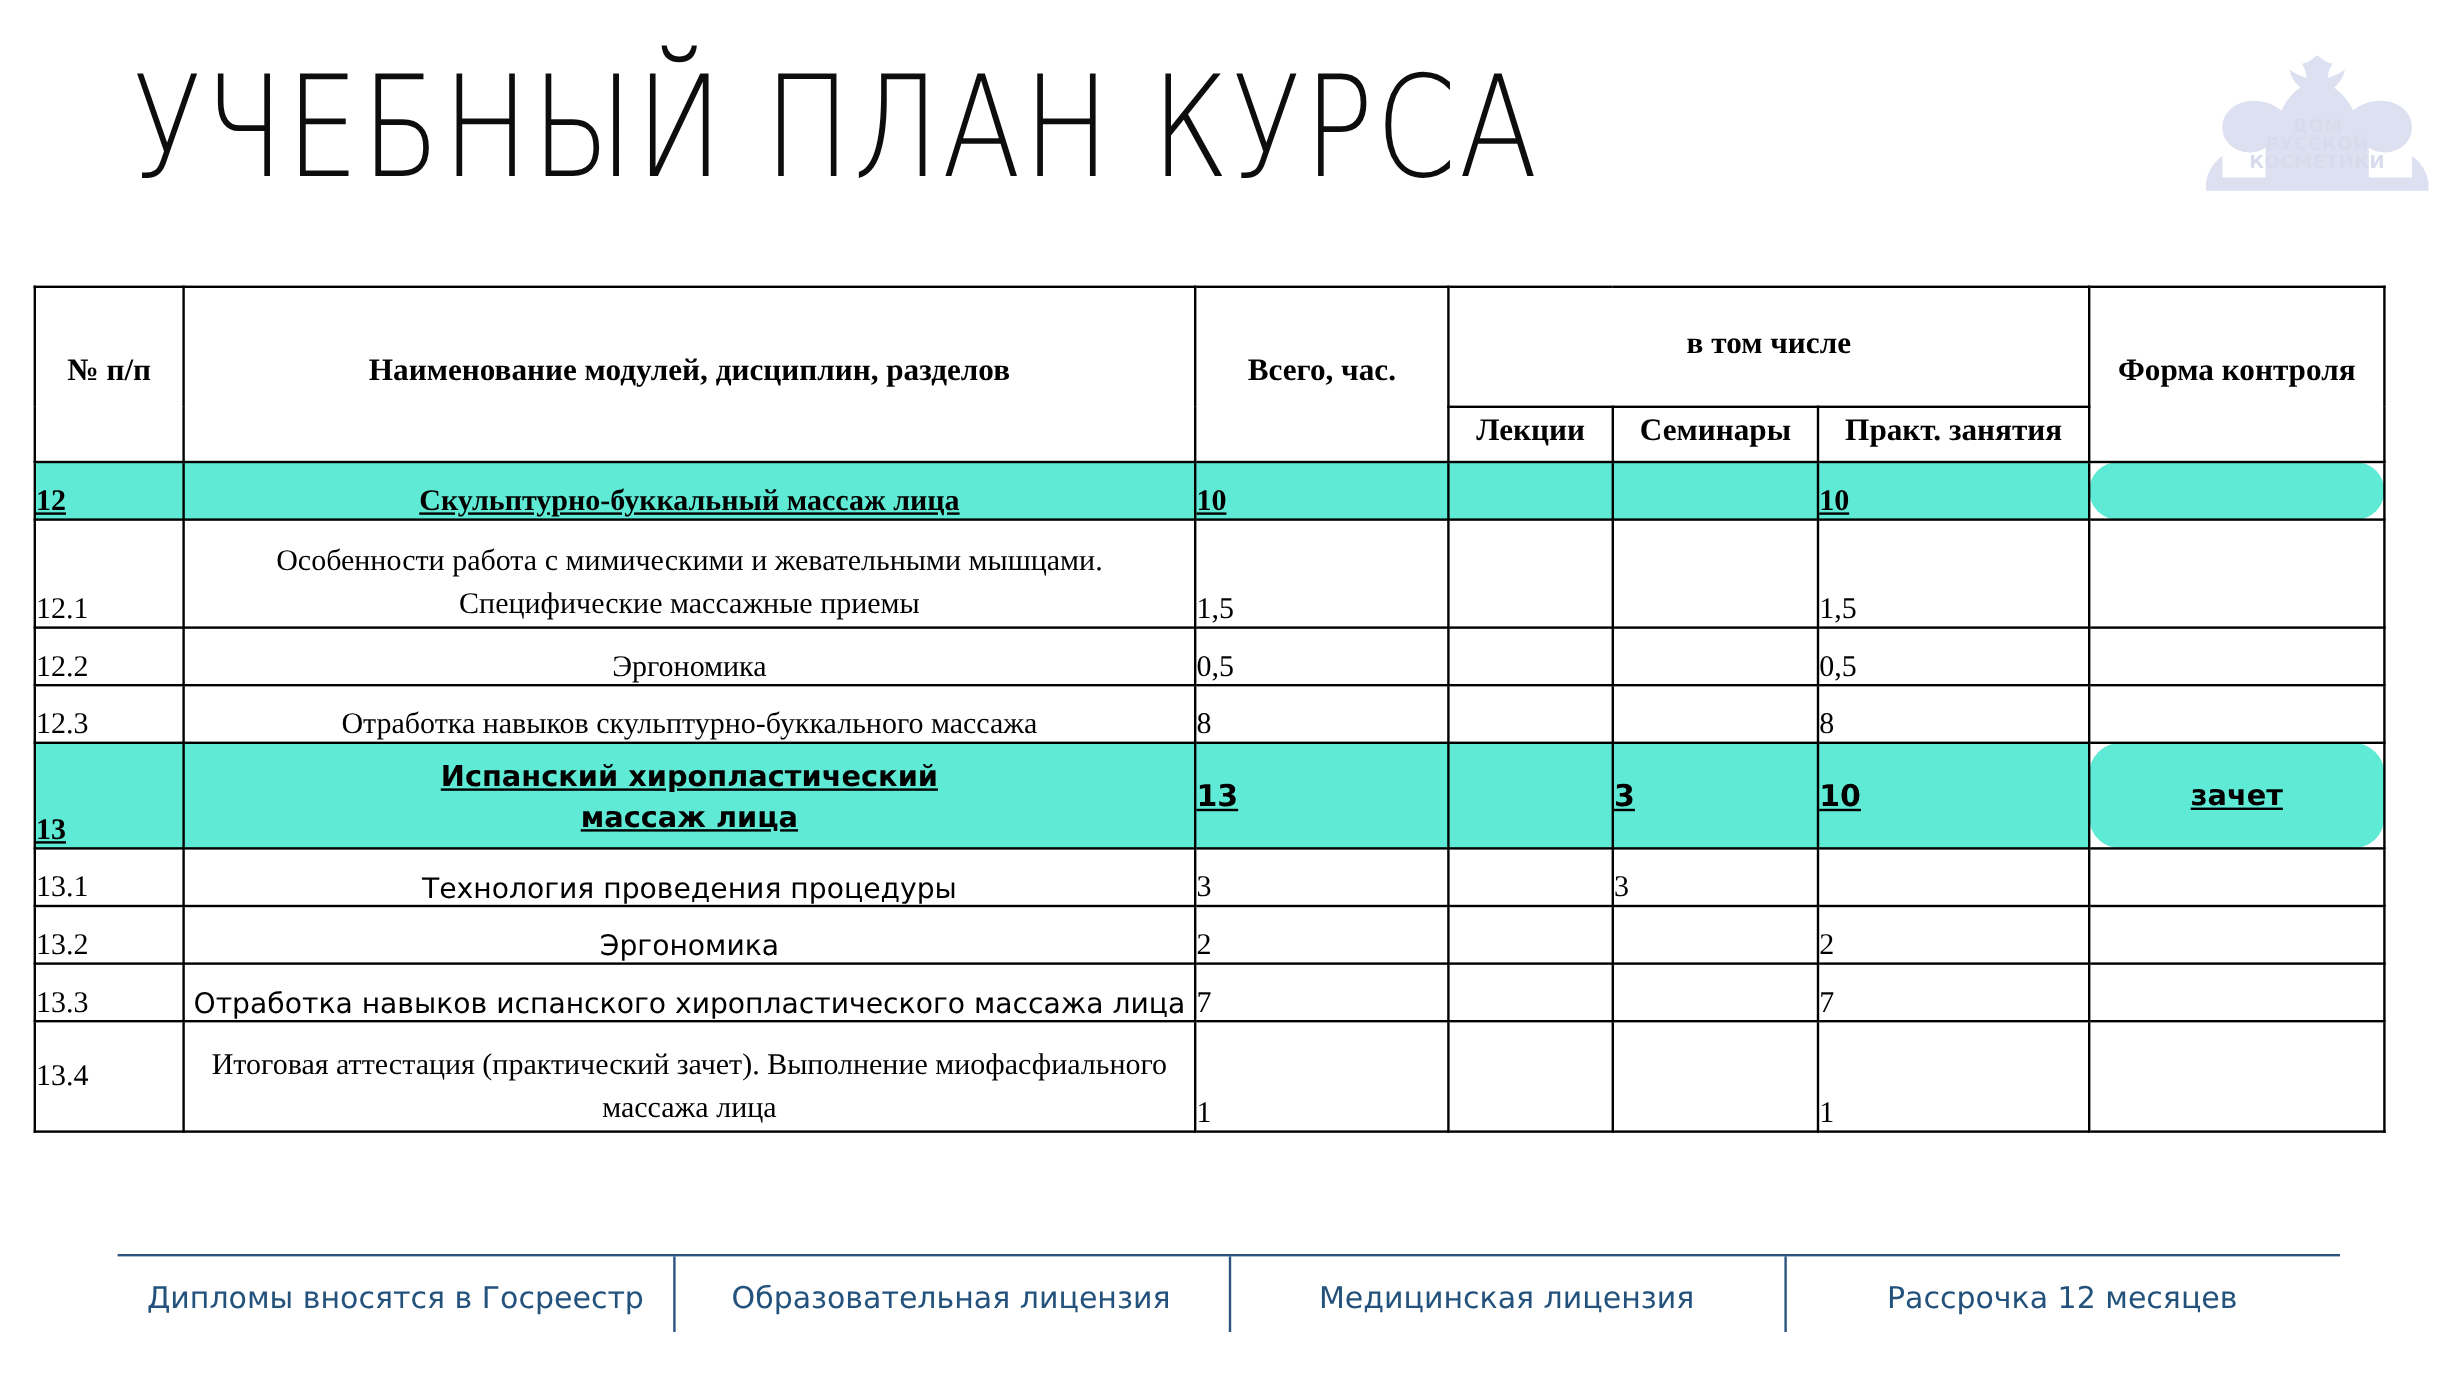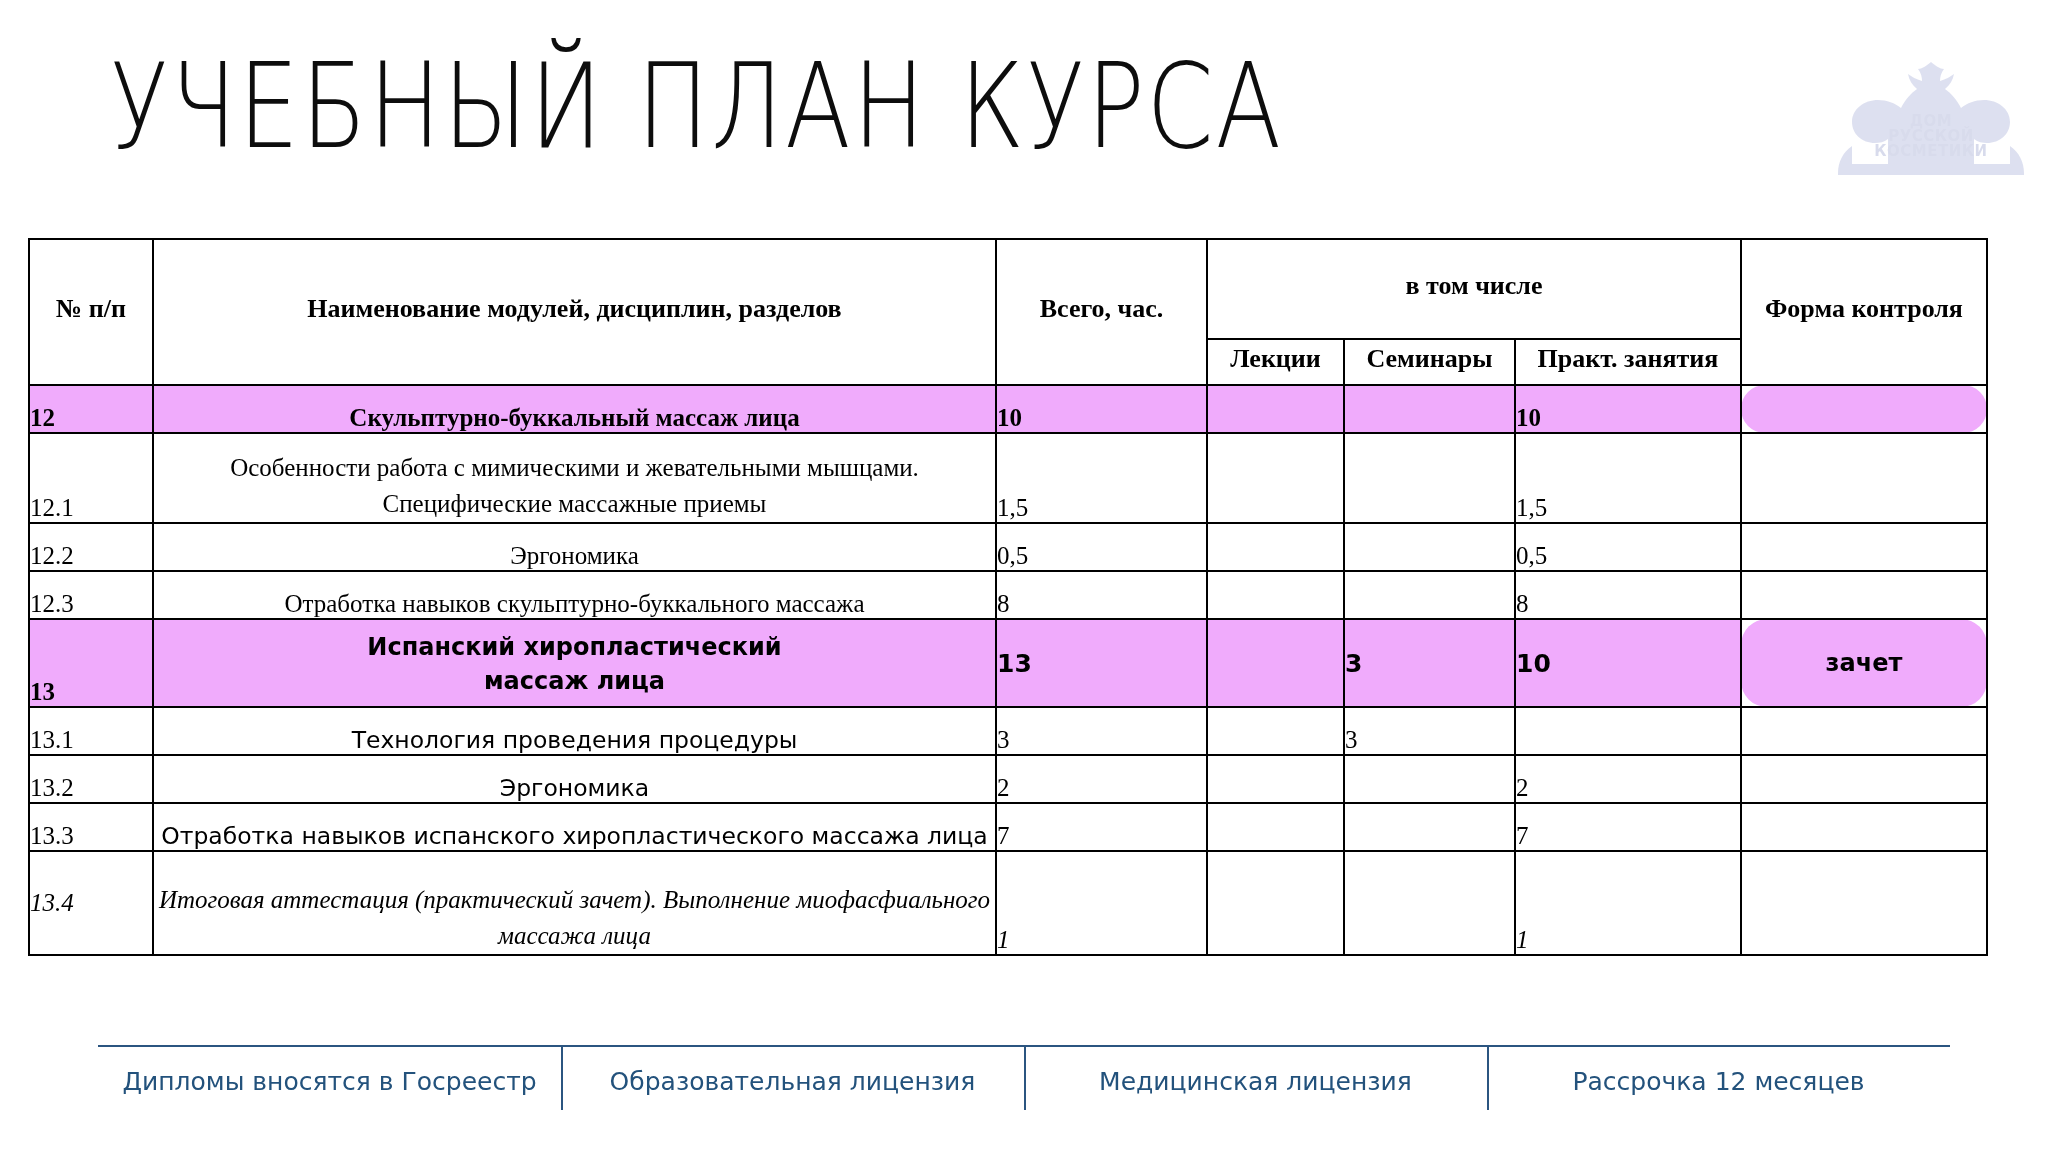--- a/index.html
+++ b/index.html
@@ -28,21 +28,21 @@
     white-space: nowrap;
     transform: scaleY(1.22);
     transform-origin: left top;
     line-height: 1.0;
   }
 
   
   .logo {
     position: absolute;
     left: 1838px;
-    top: 56px;
+    top: 40px;
     width: 186px;
     height: 124px;
     opacity: 0.55;
   }
   .logo-text {
     position: absolute;
     left: 0;
     top: 58px;
     width: 186px;
     text-align: center;
@@ -110,22 +110,23 @@
   }
   td.c-ctrl {
     padding: 0 4px 6px 4px;
     text-align: center;
     font-size: 26px;
     border-radius: 26px;
   }
 
   
   tr.section td {
-    background: #f0abfc;
+    background: #5eead4;
     font-weight: 700;
+    text-decoration: underline;
   }
   tr.section td.c-name,
   tr.section td.c-ctrl {
     font-weight: 700;
   }
 
   
   .sans {
     font-family: "DejaVu Sans", sans-serif;
     font-size: 23px;
@@ -142,21 +143,21 @@
   tr.section td.c-ctrl.sans {
     font-size: 24px;
   }
 
   
   tr.h-head { height: 100px; }
   tr.h-sect { height: 48px; }
   tr.h-tall { height: 90px; }
   tr.h-norm { height: 48px; }
   tr.h-sect2 { height: 88px; }
-  tr.h-tall2 { height: 104px; font-style: italic; }
+  tr.h-tall2 { height: 92px; }
 
   td.multiline {
     line-height: 1.45;
     vertical-align: middle;
     padding-top: 4px;
   }
   td.multiline-bot {
     vertical-align: bottom;
   }
 

